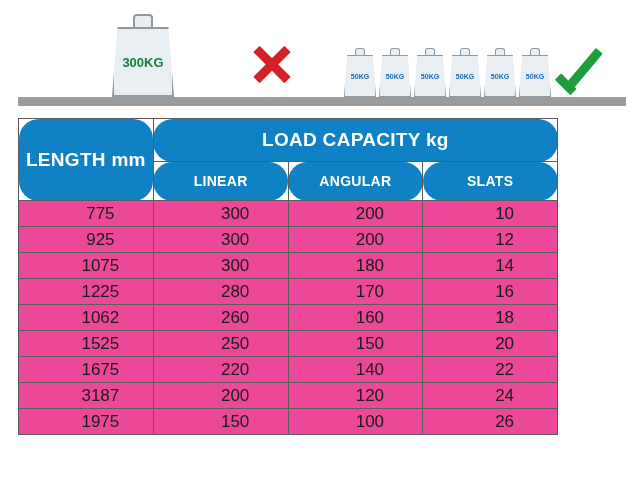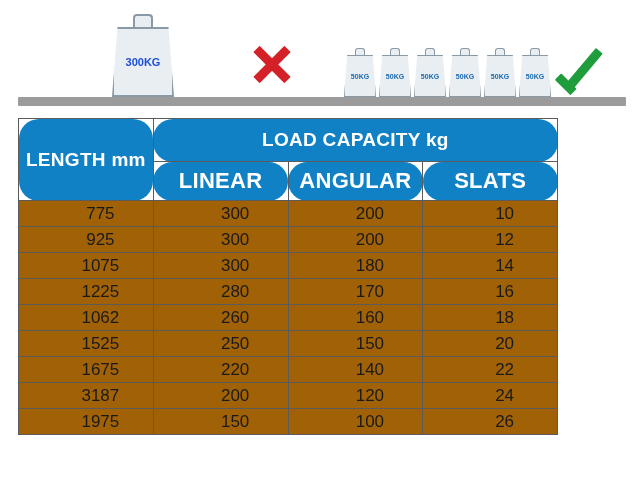--- a/index.html
+++ b/index.html
@@ -59,23 +59,23 @@
     height: 70px;
     background: #e9eef2;
     border: 2px solid #8a99a6;
     box-sizing: border-box;
     clip-path: polygon(9% 0%, 91% 0%, 100% 100%, 0% 100%);
     display: flex;
     align-items: center;
     justify-content: center;
   }
   .big-weight .label {
-    font-size: 11px;
+    font-size: 13px;
     font-weight: bold;
-    color: #1d4ed8;
+    color: #15803d;
     letter-spacing: 0px;
   }
 
   
   .cross {
     position: absolute;
     left: 252px;
     top: 44px;
     width: 40px;
     height: 40px;
@@ -195,26 +195,26 @@
   th.load-cap {
     font-size: 19px;
     height: 42px;
     letter-spacing: 0.3px;
   }
   th.length {
     font-size: 19px;
     letter-spacing: 0.3px;
   }
   th.sub {
-    font-size: 22px;
+    font-size: 14px;
     height: 38px;
     letter-spacing: 0.3px;
   }
   tbody td {
-    background: #a16207;
+    background: #ec4899;
     color: #1a1a1a;
     font-size: 17px;
     height: 25px;
     padding-left: 29px;
   }
   tbody tr td:first-child { width: 190px; }
   .col-linear { width: 110px; }
   .col-angular { width: 130px; }
   .col-slats { width: 110px; }
 </style>

